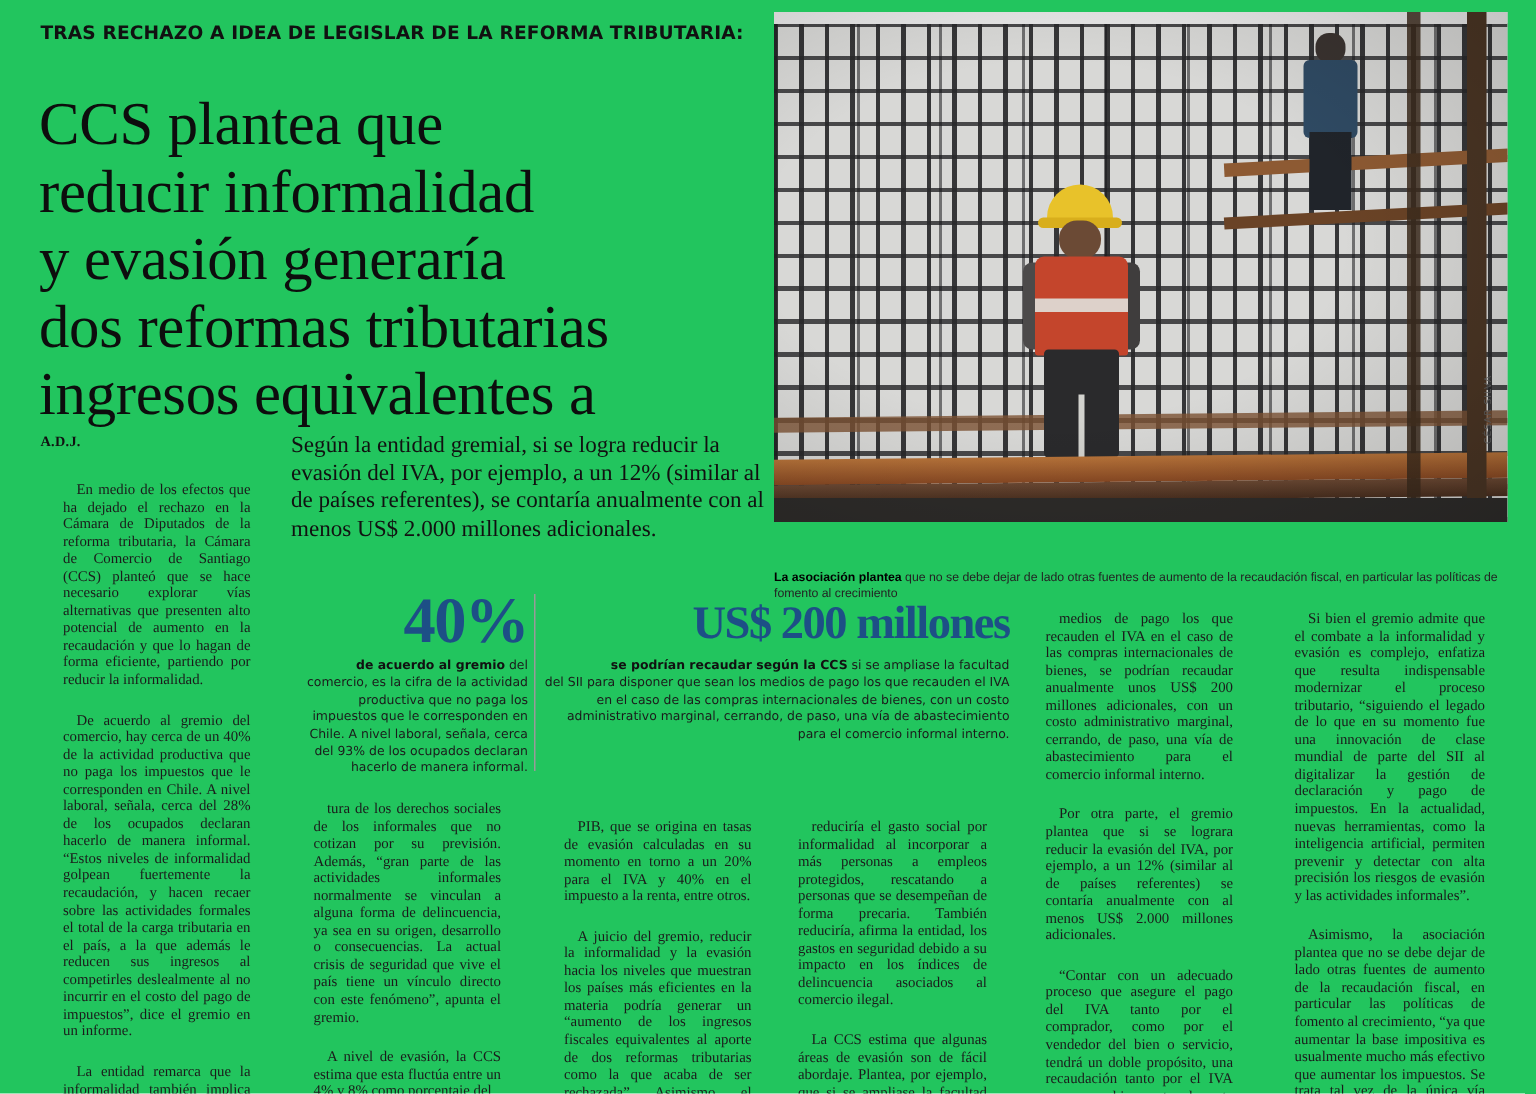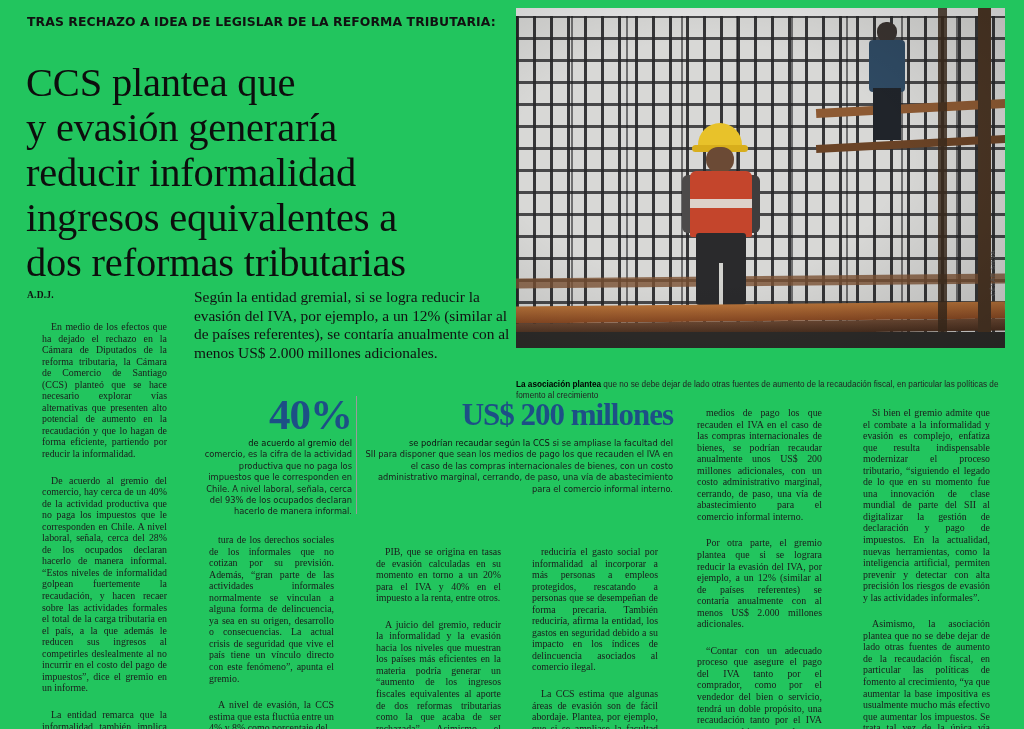--- a/index.html
+++ b/index.html
@@ -105,21 +105,21 @@
     font-weight: bold;
     letter-spacing: -1px;
     white-space: nowrap;
   }
   .callout .sub {
     font-family: "DejaVu Sans", sans-serif;
     font-size: 8.3px;
     line-height: 11.4px;
     color: #1b1b1b;
   }
-  .callout .sub b { font-weight: normal; color: #111; padding-left: 36px; }
+  .callout .sub b { font-weight: bold; color: #111; padding-left: 36px; }
 
   #callout40 { left: 196px; top: 392px; width: 156px; }
   #callout40 .big { font-size: 43px; line-height: 46px; }
   #callout200 { left: 361px; top: 392px; width: 312px; }
   #callout200 .big { font-size: 31px; line-height: 46px; }
 
   .vrule {
     position: absolute;
     background: #9a9a9a;
     width: 1px;
@@ -272,24 +272,24 @@
 </style>
 </head>
 <body>
 
 <div id="page">
 
   <div class="kicker">TRAS RECHAZO A IDEA DE LEGISLAR DE LA REFORMA TRIBUTARIA:</div>
 
   <h1 class="headline">
     <span class="hl-line">CCS plantea que</span>
+    <span class="hl-line">reducir informalidad</span>
     <span class="hl-line">y evasión generaría</span>
-    <span class="hl-line">reducir informalidad</span>
+    <span class="hl-line">dos reformas tributarias</span>
     <span class="hl-line">ingresos equivalentes a</span>
-    <span class="hl-line">dos reformas tributarias</span>
   </h1>
 
   <div class="byline">A.D.J.</div>
 
   <div class="standfirst">Según la entidad gremial, si se logra reducir la evasión del IVA, por ejemplo, a un 12% (similar al de países referentes), se contaría anualmente con al menos US$ 2.000 millones adicionales.</div>
 
   <div id="photo">
     <div class="rebar"></div>
     <div class="rebar2"></div>
     <div class="darkband-top"></div>

